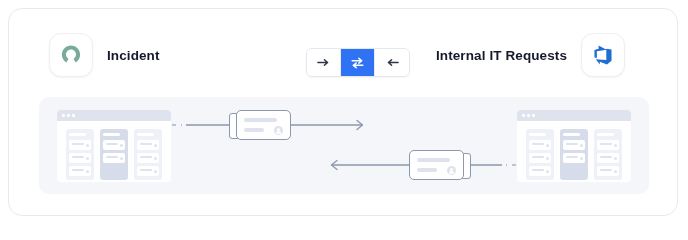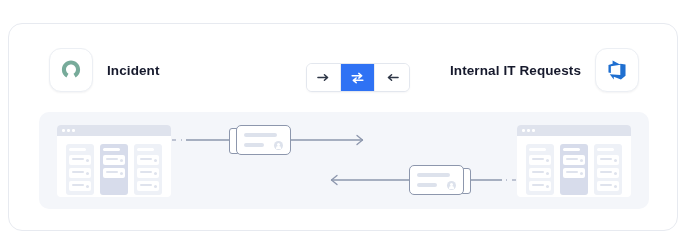--- a/index.html
+++ b/index.html
@@ -17,36 +17,35 @@
   .sync-card {
     position: absolute;
     left: 8px;
     top: 8px;
     width: 670px;
     height: 208px;
     box-sizing: border-box;
     background: #ffffff;
     border: 1px solid #e7eaf0;
     border-radius: 14px;
-    margin-top: 15px;
   }
 
   .side {
     display: flex;
     align-items: center;
     gap: 14px;
   }
   .side-left {
     position: absolute;
     left: 40px;
     top: 24px;
   }
   .side-right {
     position: absolute;
-    right: 38px;
+    right: 52px;
     top: 24px;
   }
 
   .app-tile {
     width: 44px;
     height: 44px;
     border-radius: 12px;
     background: #ffffff;
     border: 1px solid #eceff4;
     box-shadow: 0 1px 2px rgba(16,24,40,0.05);

